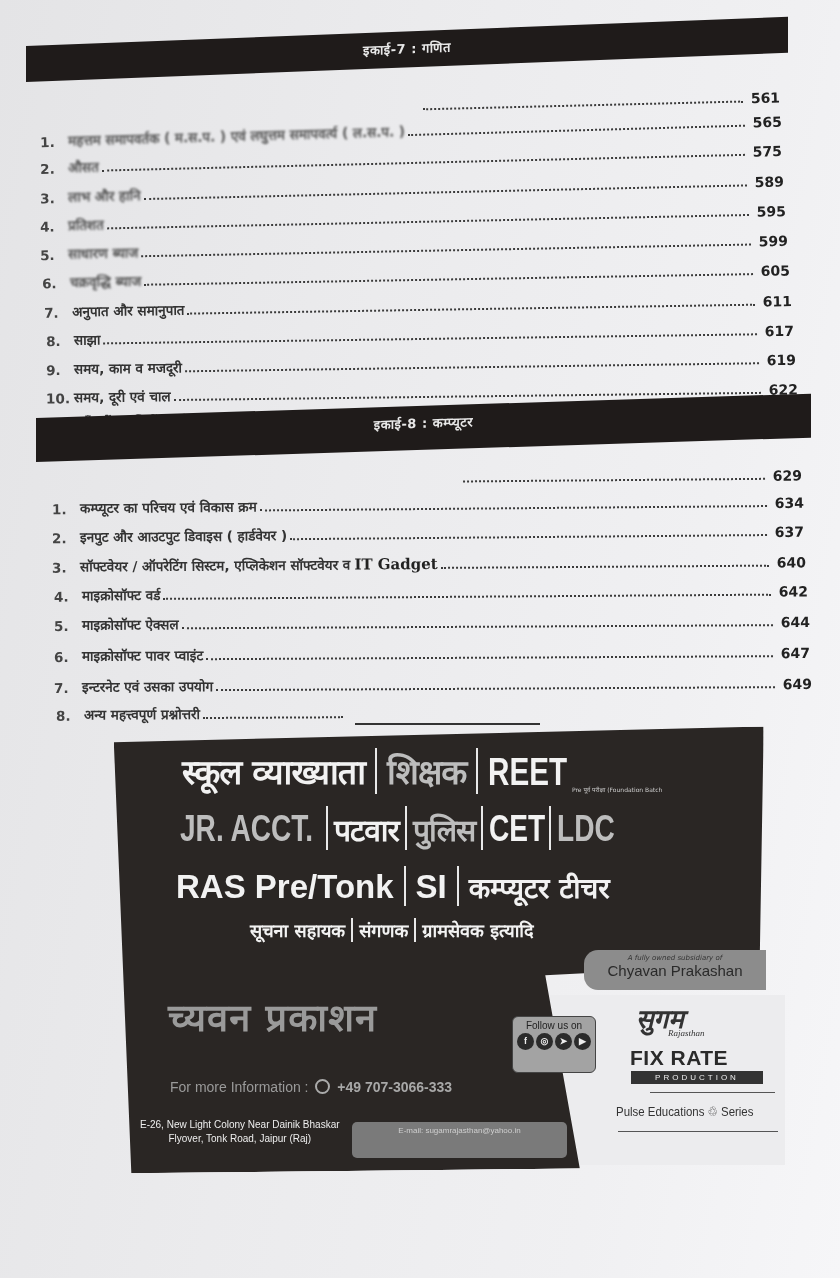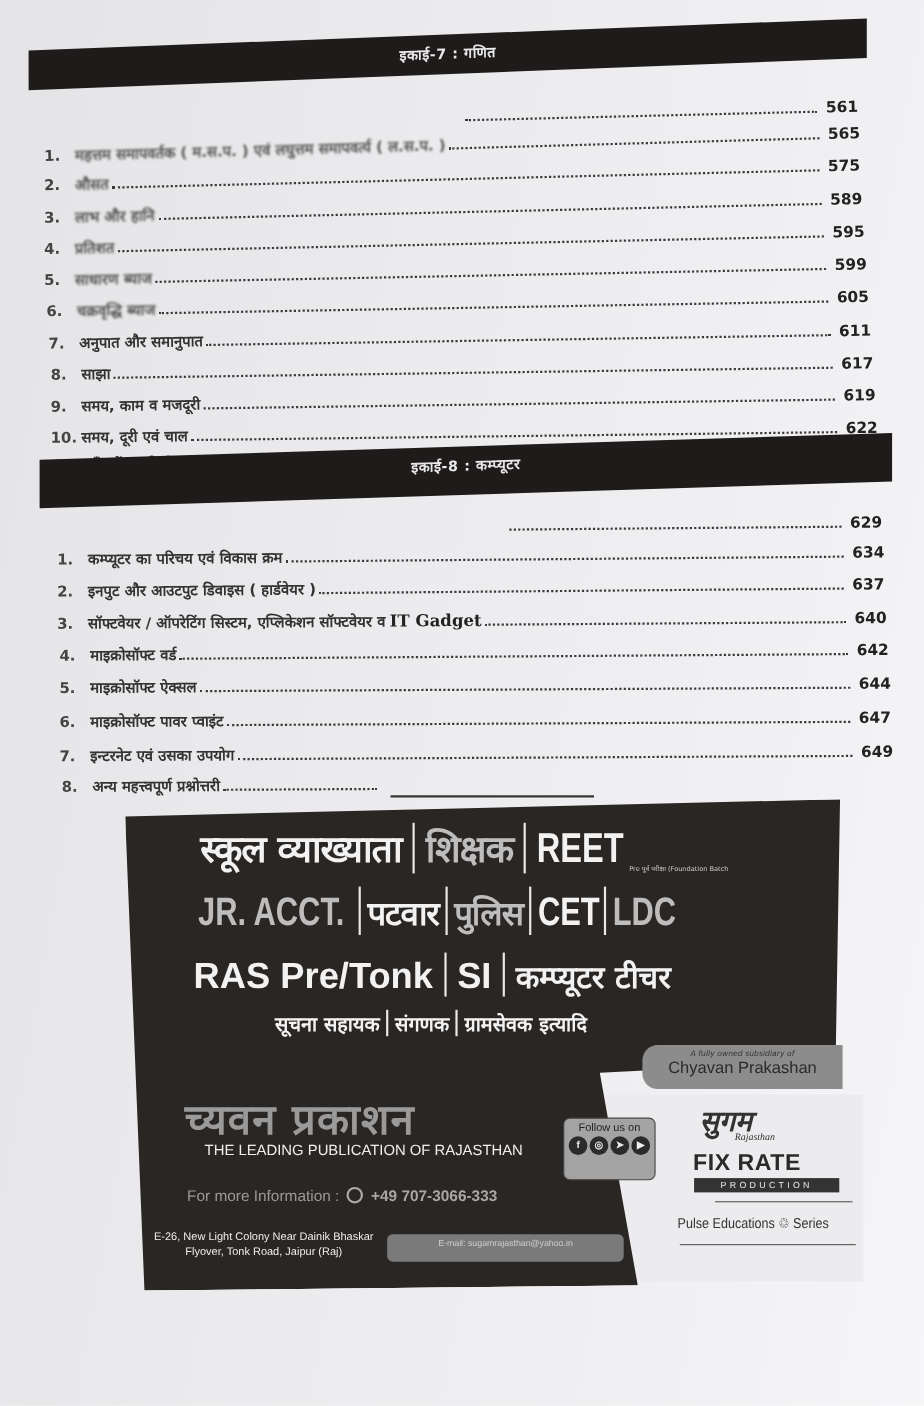--- a/index.html
+++ b/index.html
@@ -98,21 +98,21 @@
   .fix-rate { position: absolute; left: 630px; top: 1046px; font-size: 21px; font-weight: bold; color: #2a2a2a; font-family: "Liberation Sans", sans-serif; letter-spacing: 0.5px; }
   .production { position: absolute; left: 631px; top: 1071px; width: 132px; height: 13px; background: #333; color: #eee; font-size: 8px; letter-spacing: 3px; text-align: center; line-height: 13px; font-family: "Liberation Sans", sans-serif; }
   .rule1 { position: absolute; left: 650px; top: 1092px; width: 125px; height: 1px; background: #555; }
   .pulse { position: absolute; left: 616px; top: 1104px; font-size: 13px; color: #333; font-family: "Liberation Sans", sans-serif; white-space: nowrap; transform: scaleX(0.88); transform-origin: left; }
   .rule2 { position: absolute; left: 618px; top: 1131px; width: 160px; height: 1px; background: #555; }
 
   .info { position: absolute; left: 170px; top: 1079px; font-size: 14px; color: #9a9a9a; white-space: nowrap; font-family: "Liberation Sans", sans-serif; }
   .info .phone { color: #a8a8a8; font-weight: bold; }
   .wa { display: inline-block; width: 15px; height: 15px; border: 2px solid #aaa; border-radius: 50%; vertical-align: -2px; margin: 0 3px; }
   .address { position: absolute; left: 140px; top: 1118px; font-size: 10px; color: #eee; line-height: 14px; text-align: center; font-family: "Liberation Sans", sans-serif; white-space: nowrap; }
-  .email-pill { position: absolute; left: 352px; top: 1122px; width: 215px; height: 25px; background: #7a7a7a; border-radius: 5px; font-size: 8px; color: #cfcfcf; line-height: 18px; text-align: center; font-family: "Liberation Sans", sans-serif; }
+  .email-pill { position: absolute; left: 352px; top: 1122px; width: 215px; height: 36px; background: #7a7a7a; border-radius: 5px; font-size: 8px; color: #cfcfcf; line-height: 18px; text-align: center; font-family: "Liberation Sans", sans-serif; }
 </style>
 </head>
 <body>
 
 <div class="page">
 
   <div id="unit7" class="unit-bar">
     <span>इकाई-7 : गणित</span>
   </div>
 
@@ -284,21 +284,20 @@
     <span class="sep" style="height:24px; margin:0 6px;"></span>
     <span>ग्रामसेवक इत्यादि</span>
   </div>
 
   <div class="pill-chyavan">
     <div class="small">A fully owned subsidiary of</div>
     <div class="name">Chyavan Prakashan</div>
   </div>
 
   <div class="brand-hi">च्यवन प्रकाशन</div>
-  <div class="brand-en">THE LEADING PUBLICATION OF RAJASTHAN</div>
 
   <div class="follow">
     <div class="lbl">Follow us on</div>
     <div class="icons">
       <span class="social">f</span>
       <span class="social">◎</span>
       <span class="social">➤</span>
       <span class="social">▶</span>
     </div>
   </div>

